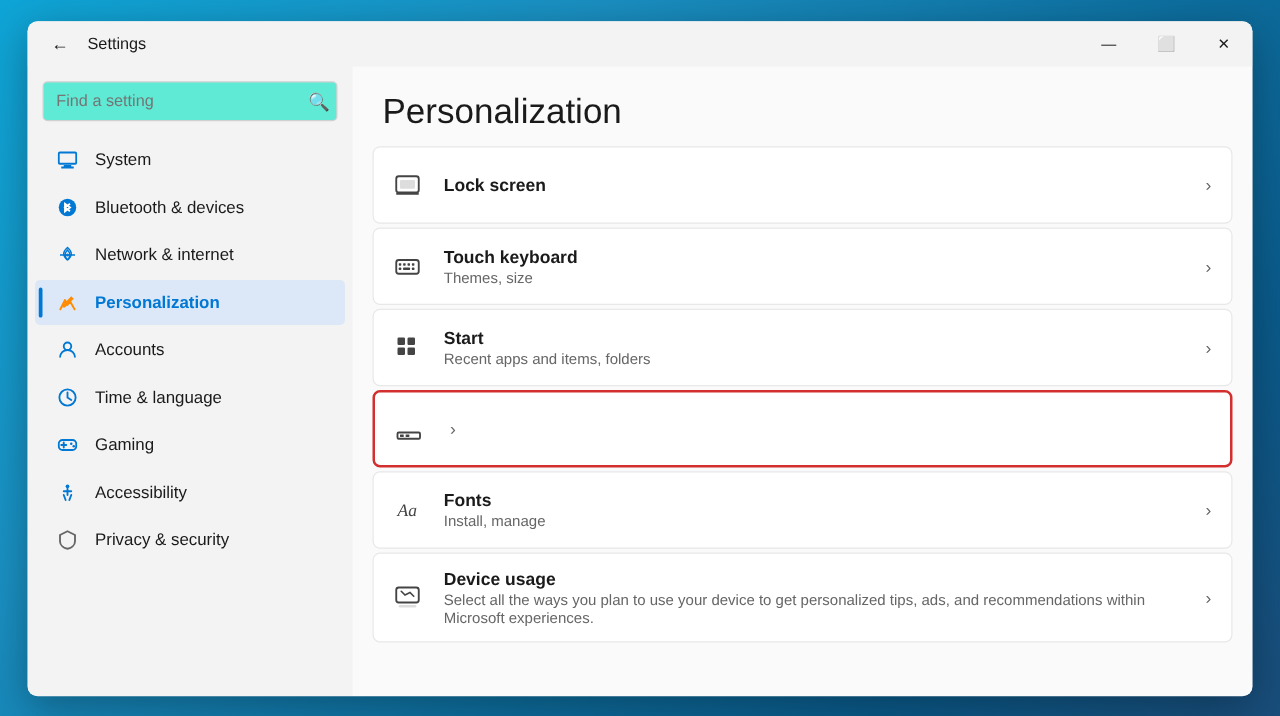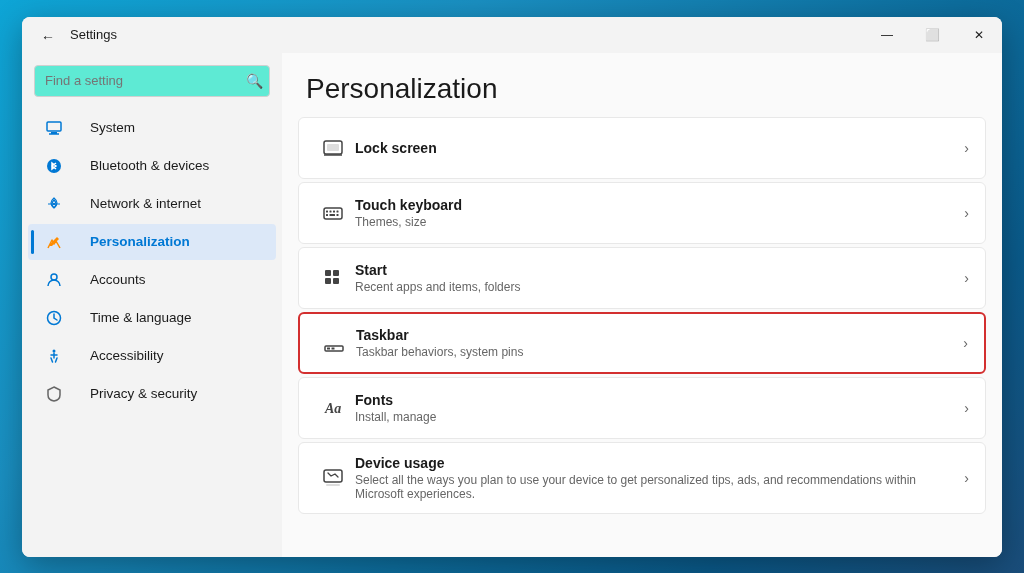--- a/index.html
+++ b/index.html
@@ -151,21 +151,20 @@
       font-size: 14px;
     }
     .nav-item {
       display: flex;
       align-items: center;
       padding: 8px 16px;
       cursor: pointer;
       border-radius: 4px;
       margin: 1px 6px;
       min-height: 36px;
-      gap: 14px;
     }
     .nav-item.active {
       background: #dce8f8;
     }
     .nav-icon {
       width: 20px;
       height: 20px;
       display: flex;
       align-items: center;
       justify-content: center;
@@ -218,24 +217,23 @@
     }
     .settings-item.highlighted {
       border: 2px solid #d32f2f;
       background: white;
     }
     .settings-item-icon {
       width: 36px;
       flex-shrink: 0;
       display: flex;
       align-items: center;
-      justify-content: center;
+      justify-content: flex-start;
       font-size: 18px;
       color: #ec4899;
-      font-weight: bold;
     }
     .settings-item-text {
       flex: 1;
       margin-left: 4px;
     }
     .settings-item-title {
       font-size: 14px;
       font-weight: 700;
       color: #1a1a1a;
     }
@@ -347,20 +345,32 @@
       <div class="nav-item">
         <span class="nav-icon icon-time">
           <svg width="16" height="16" viewBox="0 0 16 16" fill="none">
             <circle cx="8" cy="8" r="6.5" stroke="#0078d4" stroke-width="1.5" fill="none"></circle>
             <path d="M8 4v4l3 2" stroke="#0078d4" stroke-width="1.5" stroke-linecap="round"></path>
           </svg>
         </span>
         <span class="nav-label">Time &amp; language</span>
       </div>
 
+      <div class="nav-item">
+        <span class="nav-icon icon-gaming">
+          <svg width="16" height="16" viewBox="0 0 16 16" fill="none">
+            <rect x="1" y="4" width="14" height="8" rx="3" stroke="#0078d4" stroke-width="1.5" fill="none"></rect>
+            <line x1="5" y1="6" x2="5" y2="10" stroke="#0078d4" stroke-width="1.5" stroke-linecap="round"></line>
+            <line x1="3" y1="8" x2="7" y2="8" stroke="#0078d4" stroke-width="1.5" stroke-linecap="round"></line>
+            <circle cx="11" cy="7" r="1" fill="#0078d4"></circle>
+            <circle cx="13" cy="9" r="1" fill="#0078d4"></circle>
+          </svg>
+        </span>
+        <span class="nav-label">Gaming</span>
+      </div>
 
       <div class="nav-item">
         <span class="nav-icon icon-accessibility">
           <svg width="16" height="16" viewBox="0 0 16 16" fill="none">
             <circle cx="8" cy="3" r="1.5" fill="#0078d4"></circle>
             <line x1="8" y1="5" x2="8" y2="10" stroke="#0078d4" stroke-width="1.5" stroke-linecap="round"></line>
             <line x1="5" y1="7" x2="11" y2="7" stroke="#0078d4" stroke-width="1.5" stroke-linecap="round"></line>
             <path d="M5 10 L6.5 14 M11 10 L9.5 14" stroke="#0078d4" stroke-width="1.5" stroke-linecap="round"></path>
           </svg>
         </span>
@@ -433,24 +443,20 @@
         </div>
 
         <div class="settings-item highlighted">
           <div class="settings-item-icon">
             <svg width="22" height="22" viewBox="0 0 22 22" fill="none">
               <rect x="2" y="14" width="18" height="5" rx="1" stroke="#444" stroke-width="1.5" fill="none"></rect>
               <rect x="4" y="15.5" width="3" height="2" fill="#444" rx="0.3"></rect>
               <rect x="8.5" y="15.5" width="3" height="2" fill="#444" rx="0.3"></rect>
             </svg>
           </div>
-          <div class="settings-item-text">
-            <div class="settings-item-title">Taskbar</div>
-            <div class="settings-item-desc">Taskbar behaviors, system pins</div>
-          </div>
           <span class="settings-item-chevron">›</span>
         </div>
 
         <div class="settings-item">
           <div class="settings-item-icon">
             <svg width="22" height="22" viewBox="0 0 22 22" fill="none">
               <text x="3" y="16" font-size="14" fill="#444" font-family="serif" font-style="italic">Aa</text>
             </svg>
           </div>
           <div class="settings-item-text">

